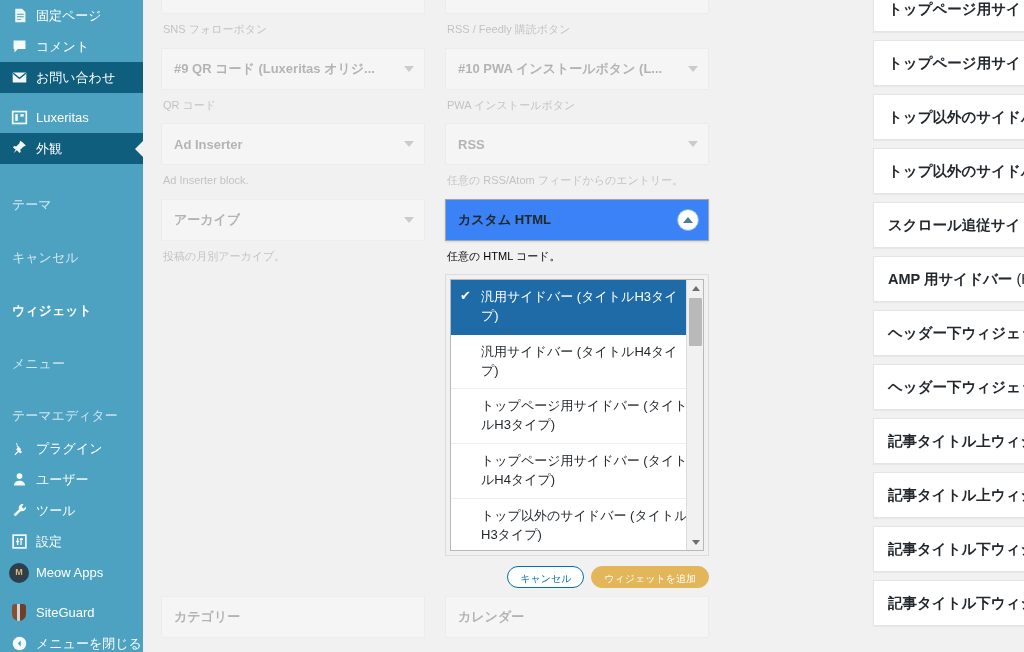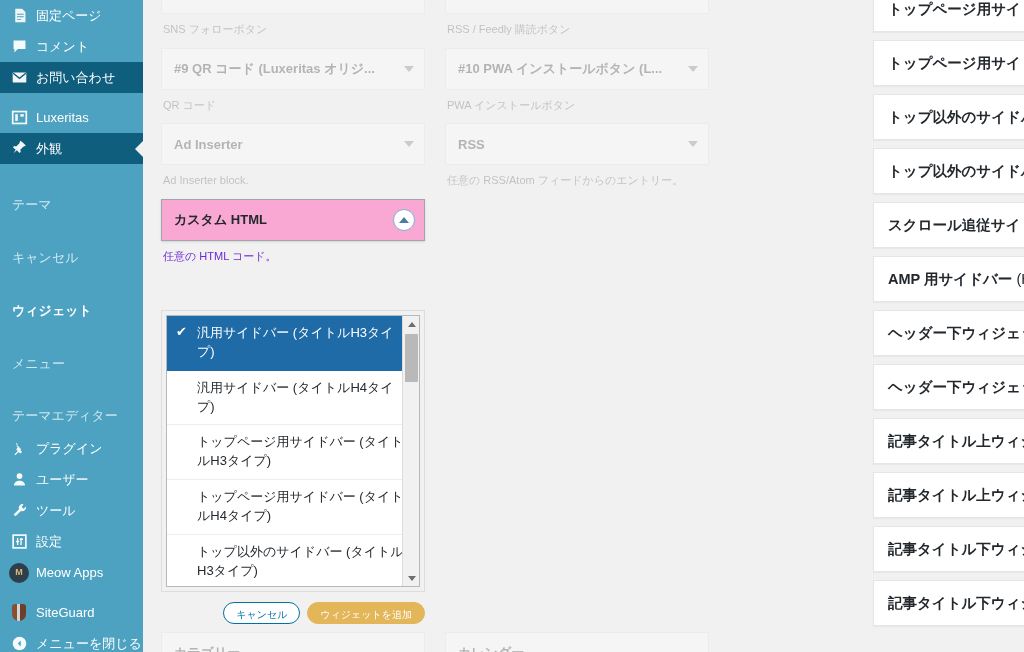--- a/index.html
+++ b/index.html
@@ -117,46 +117,45 @@
     font-size: 11px; color: #555; line-height: 1.5;
     padding: 7px 12px 10px 2px;
     opacity: .30;
   }
 
   
   .widget-box.active {
     opacity: 1;
     border: 1px solid #a0a5aa;
     box-shadow: 0 1px 2px rgba(0,0,0,.12);
-    background: #f9a8d4;
+    background: #3b82f6;
   }
   .widget-box.active .wtitle { color: #23282d; }
   .circle-caret {
     position: absolute; right: 9px; top: 50%; margin-top: -11px;
     width: 22px; height: 22px; border-radius: 50%;
     border: 1px solid #7bb3d6;
     display: flex; align-items: center; justify-content: center;
     background: #fff;
   }
   .circle-caret i {
     display:block; width:0;height:0;
     border-left: 5px solid transparent;
     border-right: 5px solid transparent;
     border-bottom: 6px solid #4a7d9e;
   }
-  .wdesc.active { opacity: 1; color: #6d28d9; }
+  .wdesc.active { opacity: 1; color: #000000; }
 
   
   .sidebar-select-wrap {
     position: relative;
     border: 1px solid #ddd;
     background: #f1f1f1;
     padding: 4px;
     width: 264px;
-    margin-top: 36px;
   }
   .sidebar-select {
     position: relative;
     background: #fff;
     border: 1px solid #b4b9be;
     height: 272px;
     overflow: hidden;
   }
   .opt {
     padding: 8px 10px 8px 30px;
@@ -425,20 +424,27 @@
         <div class="wcol">
           <div class="widget-box">
             <span class="wtitle">RSS</span>
             <span class="caret"></span>
           </div>
           <div class="wdesc">任意の RSS/Atom フィードからのエントリー。</div>
         </div>
       </div>
 
       <div class="wrow">
+        <div class="wcol">
+          <div class="widget-box">
+            <span class="wtitle">アーカイブ</span>
+            <span class="caret"></span>
+          </div>
+          <div class="wdesc">投稿の月別アーカイブ。</div>
+        </div>
 
         <div class="wcol">
           <div class="widget-box active">
             <span class="wtitle">カスタム HTML</span>
             <span class="circle-caret">
                 <i></i>
               </span>
           </div>
           <div class="wdesc active">任意の HTML コード。</div>
 

